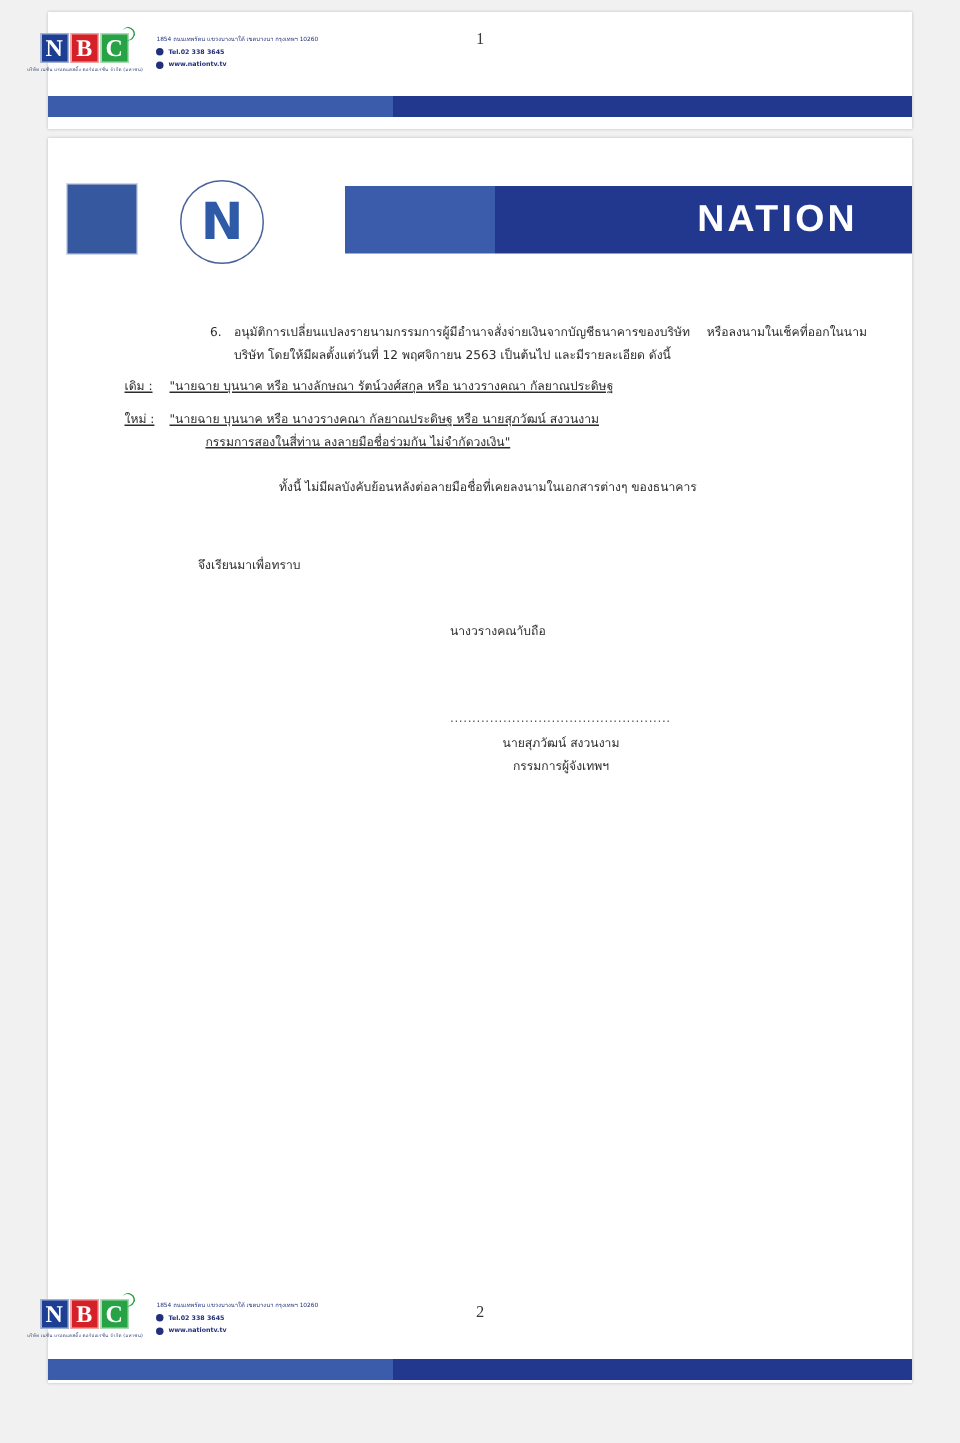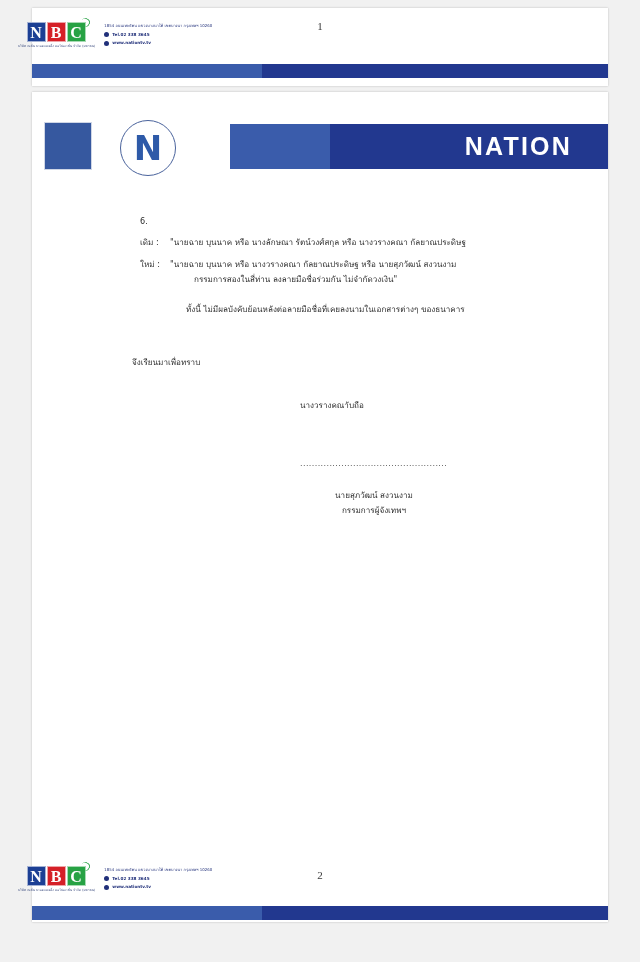--- a/index.html
+++ b/index.html
@@ -242,24 +242,25 @@
     width: 16px;
     flex: none;
   }
   .clause-text {
     flex: 1;
     text-align: justify;
   }
 
   .variant-row {
     display: flex;
-    padding: 0 30px 0 108px;
+    padding: 0 30px 0 51px;
     font-size: 8.1px;
     line-height: 15.5px;
     margin-top: 6px;
+    text-decoration: underline;
   }
   .variant-label {
     width: 30px;
     flex: none;
   }
   .variant-body {
     flex: 1;
   }
   .variant-line-2 {
     padding-left: 24px;
@@ -299,21 +300,21 @@
     letter-spacing: 0.4px;
     line-height: 9px;
     overflow: hidden;
     white-space: nowrap;
   }
   .signature-name {
     width: 148px;
     text-align: center;
     font-size: 8.1px;
     line-height: 15px;
-    margin-top: 20px;
+    margin-top: 5px;
   }
   .signature-title {
     width: 148px;
     text-align: center;
     font-size: 8.1px;
     line-height: 14px;
   }
 
   
   .letterhead-bottom {
@@ -371,20 +372,21 @@
       <div class="mast-band-dark">
         <span class="mast-wordmark">NATION</span>
       </div>
     </div>
   </div>
 
   <div class="body-copy">
 
     <div class="clause">
       <span class="clause-number">6.</span>
+      <span class="clause-text">อนุมัติการเปลี่ยนแปลงรายนามกรรมการผู้มีอำนาจสั่งจ่ายเงินจากบัญชีธนาคารของบริษัท หรือลงนามในเช็คที่ออกในนามบริษัท โดยให้มีผลตั้งแต่วันที่ 12 พฤศจิกายน 2563 เป็นต้นไป และมีรายละเอียด ดังนี้</span>
     </div>
 
     <div class="variant-row">
       <span class="variant-label">เดิม :</span>
       <span class="variant-body">
         <div>"นายฉาย บุนนาค หรือ นางลักษณา รัตน์วงศ์สกุล หรือ นางวรางคณา กัลยาณประดิษฐ</div>
       </span>
     </div>
 
     <div class="variant-row">

